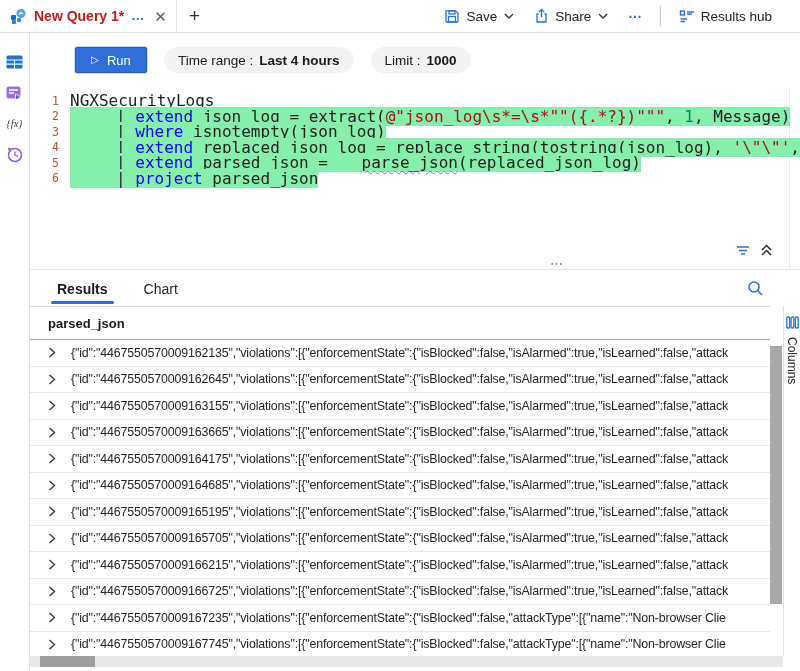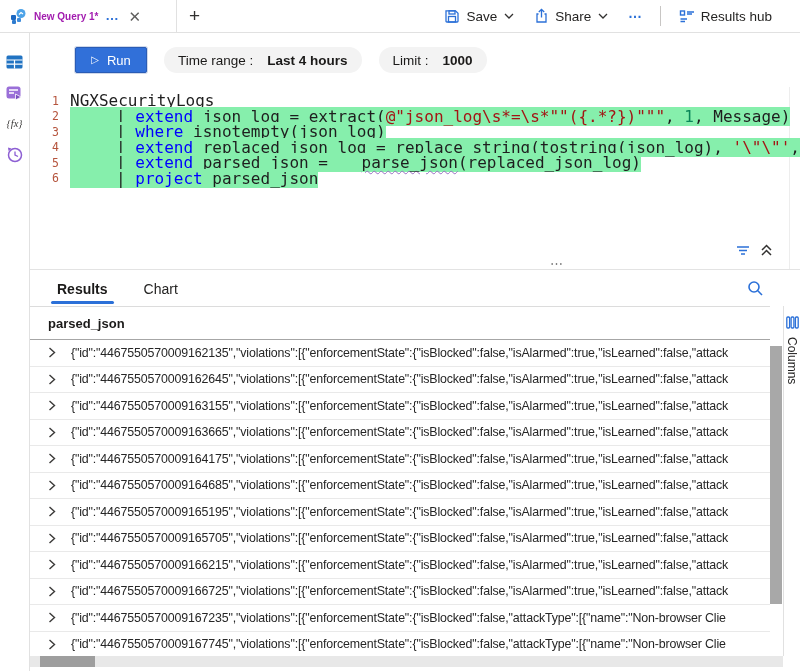--- a/index.html
+++ b/index.html
@@ -8,21 +8,21 @@
   :root{
     --accent:#2b70d8; --run:#3170d9; --kw:#0000ff; --str:#a31515;
     --num:#098658; --lineno:#b5543d;
   }
   svg{ display:block; }
 
   
   .tabbar{ height:33px; display:flex; align-items:stretch; border-bottom:1px solid #e1e1e1; background:#fff; }
   .tab{ display:flex; align-items:center; gap:7px; padding:0 10px 0 10px; width:177px;
     border-right:1px solid #e1e1e1; background:#fff; position:relative; cursor:pointer; }
-  .tab-title{ font-size:10px; font-weight:700; color:#a21caf; white-space:nowrap; }
+  .tab-title{ font-size:14px; font-weight:700; color:#b91c1c; white-space:nowrap; }
   .tab-more{ color:var(--accent); font-size:13px; font-weight:700; letter-spacing:1px; line-height:1; padding-top:4px; }
   .tab-close{ color:#5f5e5d; font-size:15px; line-height:1; padding:2px 2px; }
   .newtab{ display:flex; align-items:center; padding:0 12px; color:#323130; font-size:19px; font-weight:300; cursor:pointer; }
   .tabbar-actions{ margin-left:auto; display:flex; align-items:center; gap:8px; padding-right:22px; }
   .tbar-btn{ display:flex; align-items:center; gap:6px; font-size:13.5px; color:#252423; padding:4px 6px; cursor:pointer; white-space:nowrap; }
   .tbar-sep{ width:1px; height:20px; background:#c8c6c4; margin:0 4px; }
   .chev{ margin-left:1px; }
 
   
   .main{ display:flex; height:638px; }
@@ -30,21 +30,21 @@
     align-items:center; padding-top:22px; gap:17px; background:#fff; }
   .rail .fx{ font-size:10.5px; font-style:italic; color:#3b3a39; font-family:"Liberation Serif", serif; white-space:nowrap; }
   .content{ flex:1; display:flex; flex-direction:column; min-width:0; }
 
   
   .toolbar{ height:54px; display:flex; align-items:center; gap:17px; padding:0 25px 0 45px; background:#fff; }
   .run-btn{ display:flex; align-items:center; justify-content:center; gap:8px; width:72px; height:26px;
     background:var(--run); border:1px solid #2a5cb5; border-radius:2px; color:#fff; font-size:13px; cursor:pointer;
     box-shadow:0 0 0 1px #cfd8ea; }
   .run-play{ font-size:10px; line-height:1; }
-  .pill{ display:flex; align-items:center; gap:14px; height:26px; padding:0 14px; border-radius:13px;
+  .pill{ display:flex; align-items:center; gap:6px; height:26px; padding:0 14px; border-radius:13px;
     background:#f3f3f3; font-size:13.5px; color:#1b1a19; white-space:nowrap; cursor:pointer; }
   .pill b{ font-weight:700; }
   .mode-select{ margin-left:auto; display:flex; align-items:center; justify-content:space-between;
     width:118px; height:30px; border:1px solid #7a7a7a; border-radius:4px; padding:0 10px; font-size:13px; color:#201f1e; cursor:pointer; }
 
   
   .editor-zone{ height:182px; position:relative; padding:6px 10px 0 0; margin-right:10px; border-right:1px solid #ededed; }
   .code-line{ display:flex; height:15.5px; align-items:center; }
   .line-no{ width:40px; text-align:right; padding-right:11px; font-family:"DejaVu Sans Mono", monospace;
     font-size:11.5px; color:var(--lineno); flex:none; }

